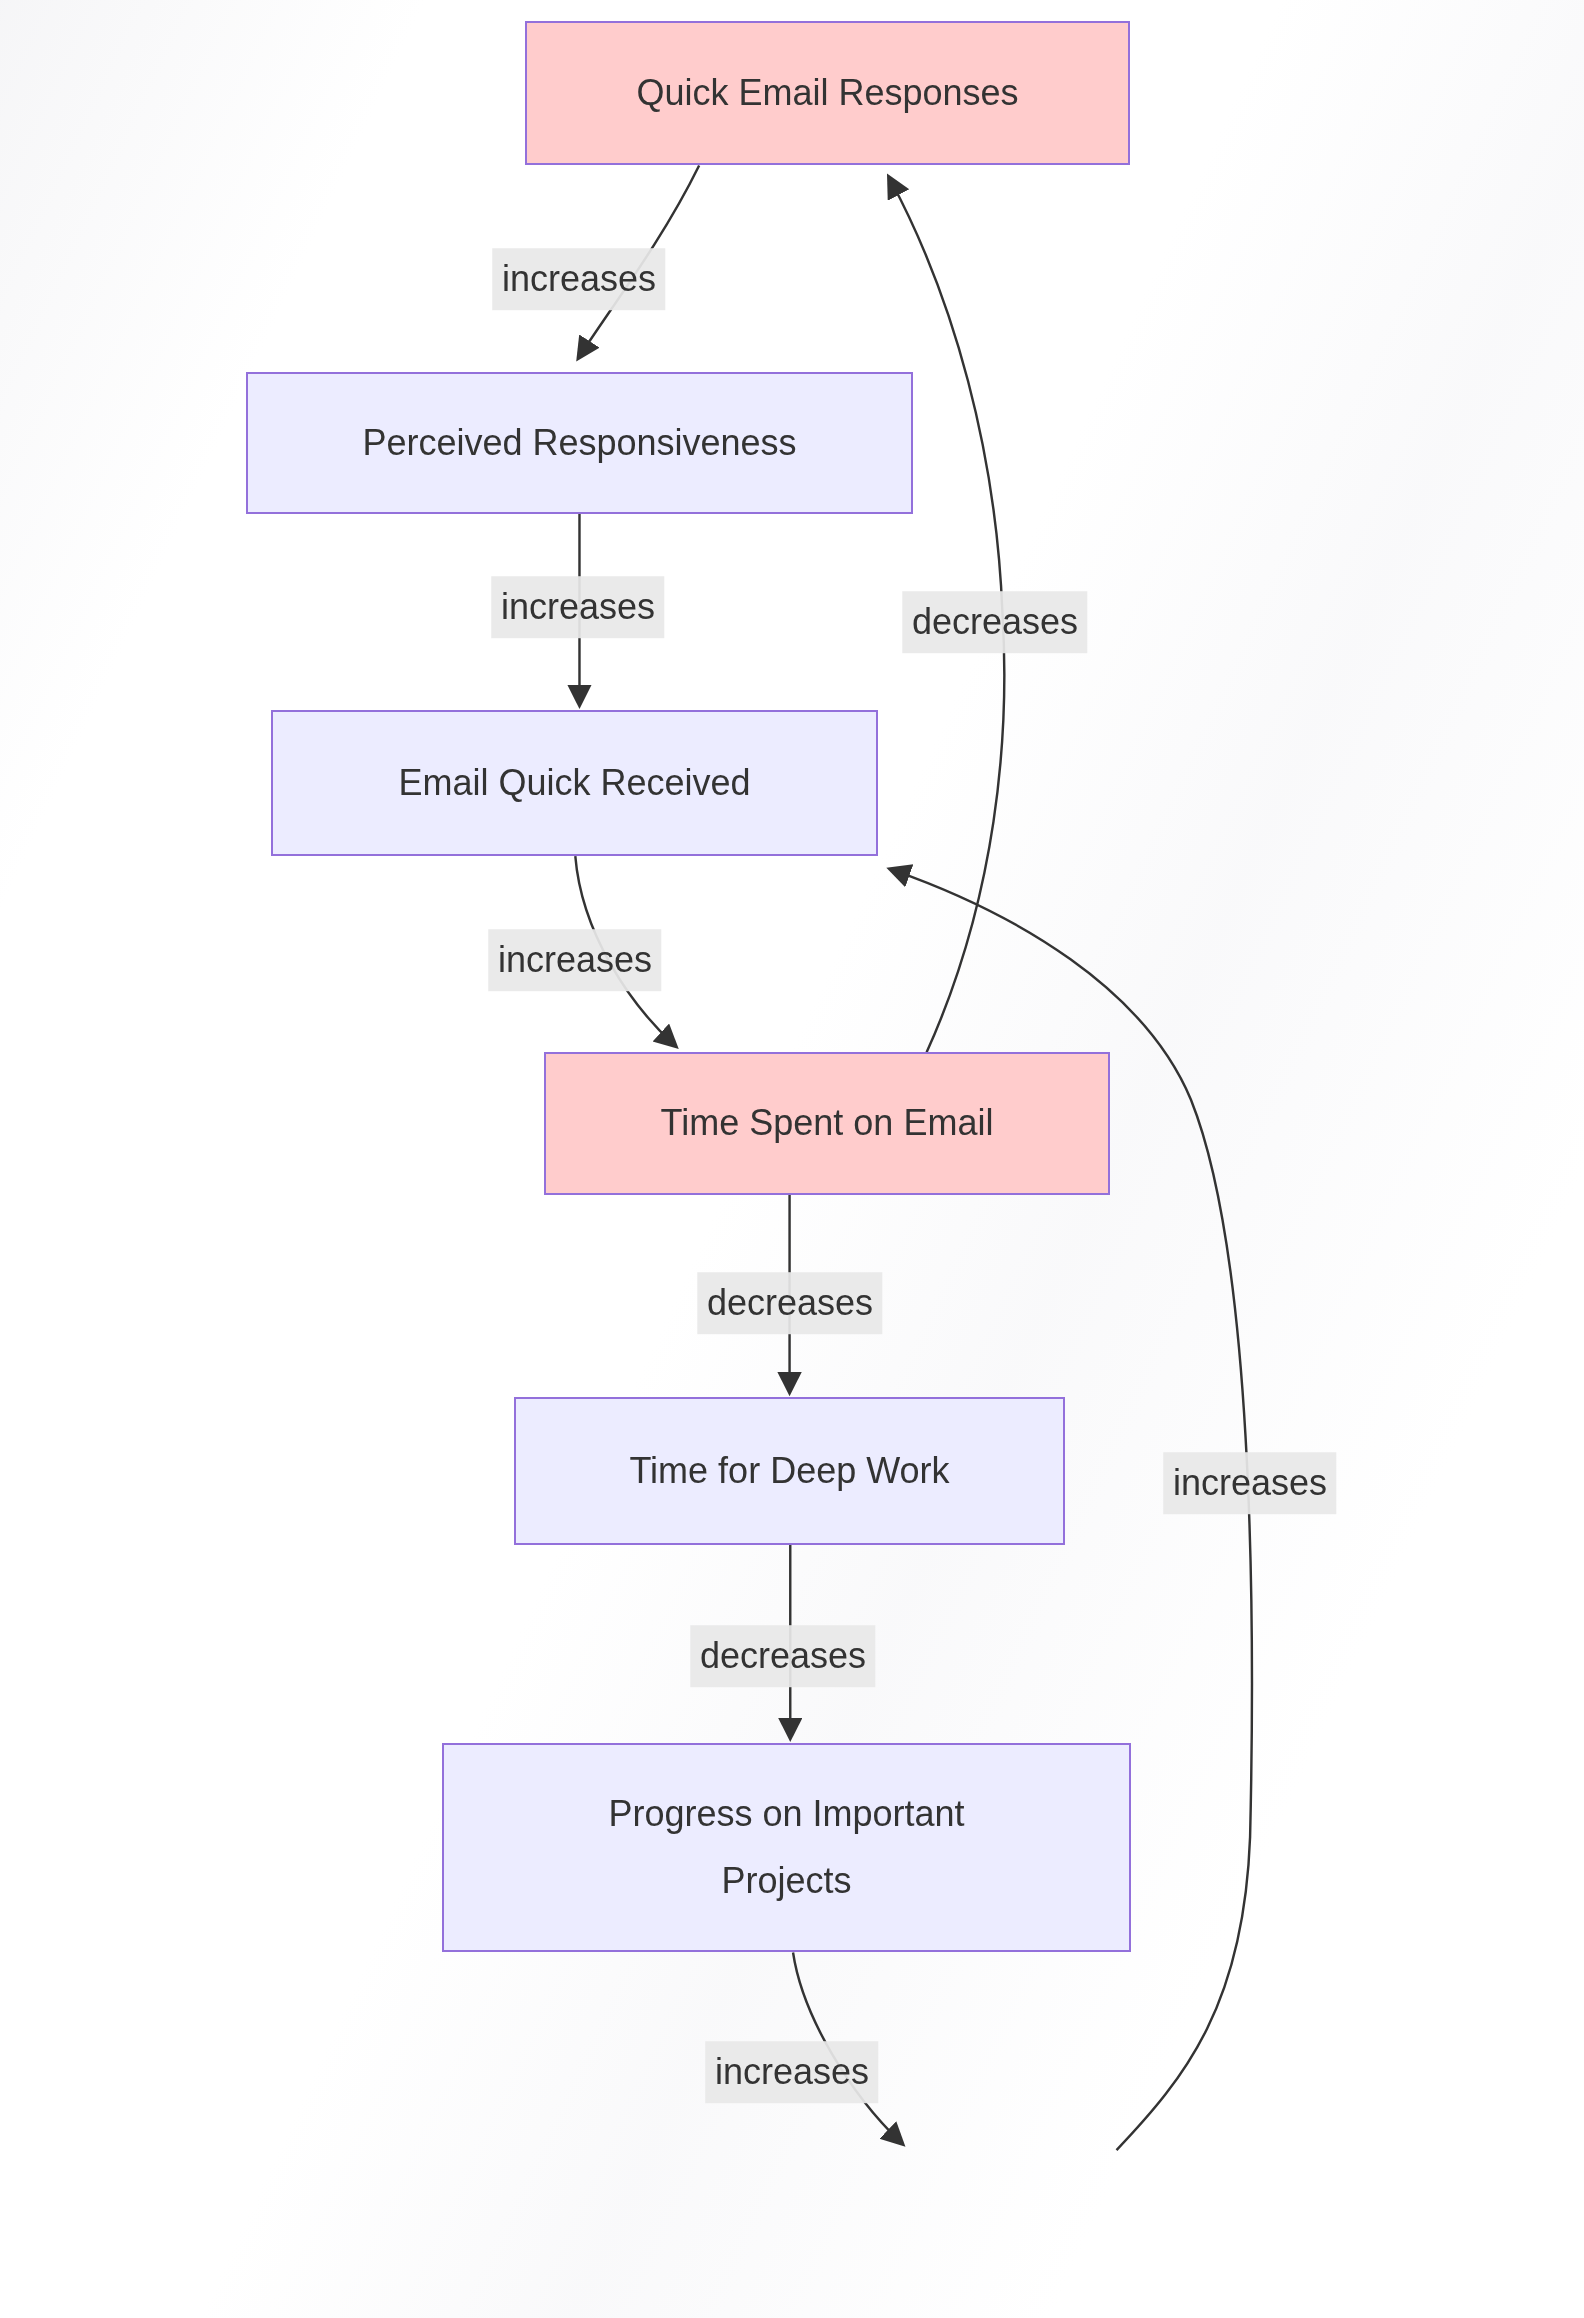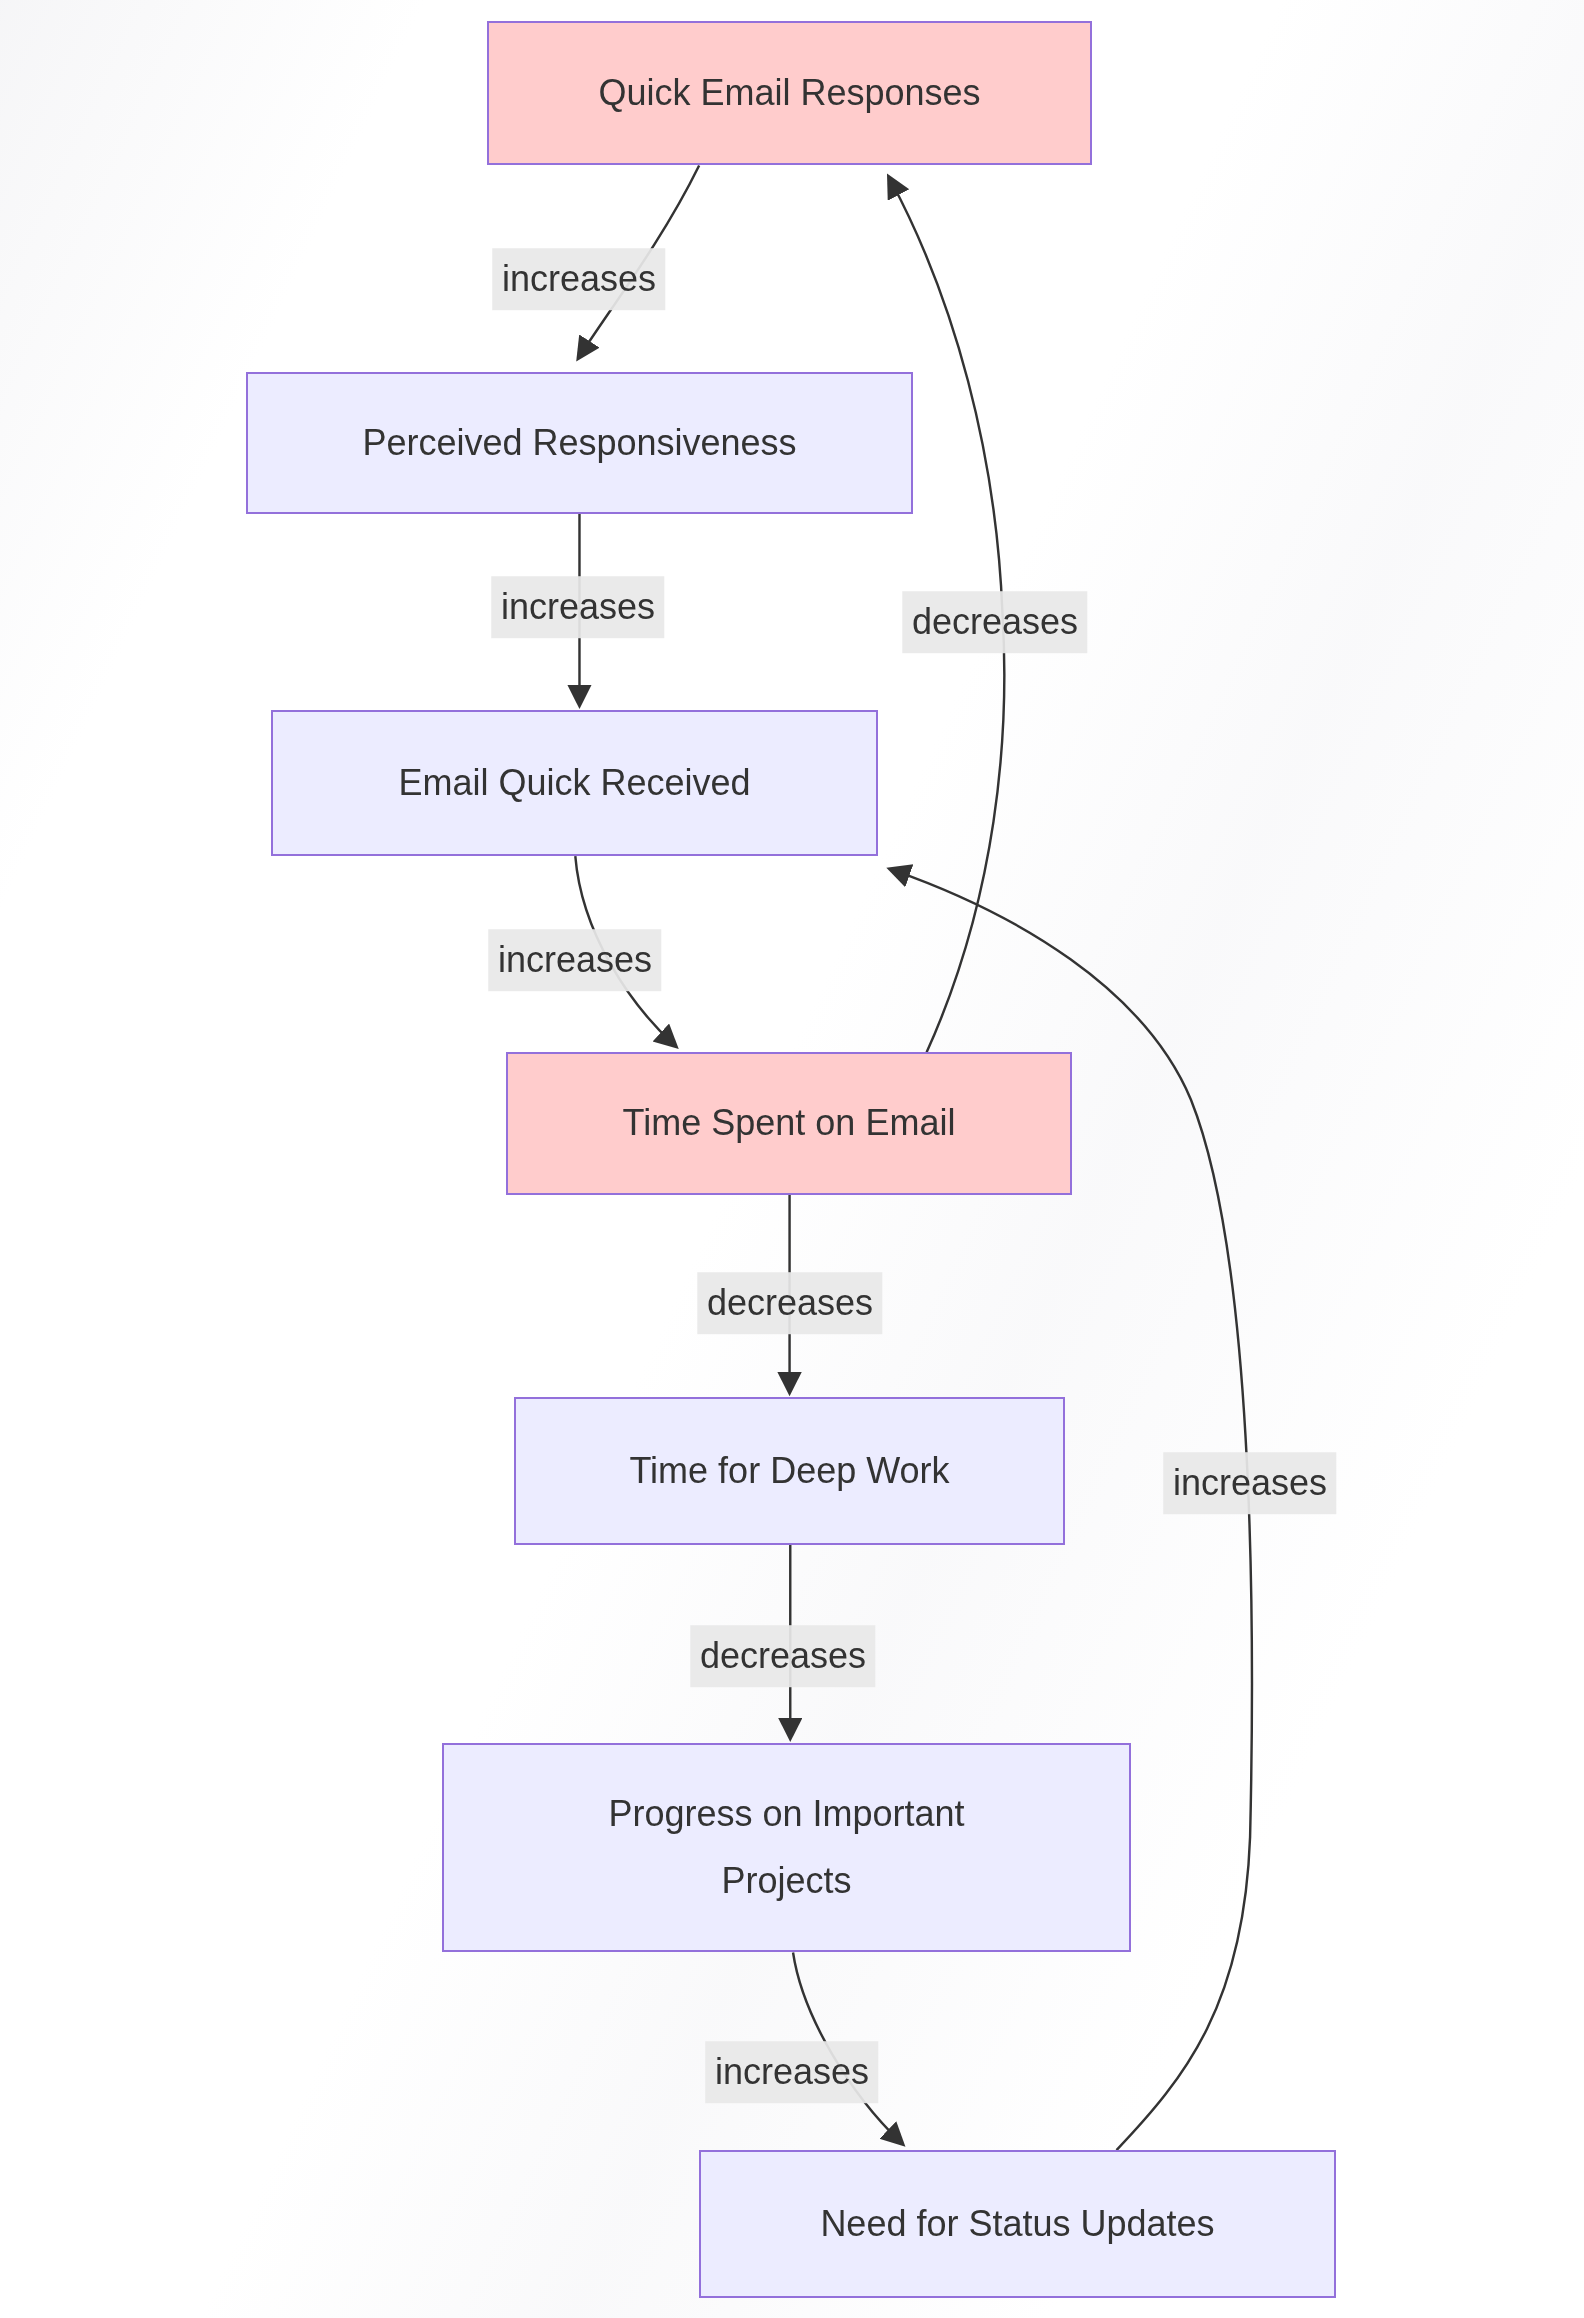--- a/index.html
+++ b/index.html
@@ -48,20 +48,21 @@
     justify-content: center;
     background: #ececff;
     border: 2.8px solid #9370db;
     color: #333333;
     font-size: 36px;
     line-height: 1.85;
     text-align: center;
   }
   .node.highlight {
     background: #ffcccc;
+    margin-left: 38px;
   }
   .node .node-label {
     display: block;
   }
   .node .wrap-narrow {
     max-width: 431px;
   }
   .edge-label {
     position: absolute;
     transform: translate(-50%, -50%);
@@ -113,23 +114,20 @@
   </div>
 
   <div class="node" style="left:514px; top:1397px; width:551px; height:148px;">
     <span class="node-label">Time for Deep Work</span>
   </div>
 
   <div class="node" style="left:442px; top:1743px; width:689px; height:209px;">
     <span class="node-label wrap-narrow">Progress on Important Projects</span>
   </div>
 
-  <div class="node" style="left:699px; top:2150px; width:637px; height:148px;">
-    <span class="node-label">Need for Status Updates</span>
-  </div>
 
   <div class="edge-label" style="left:579px; top:267px;">increases</div>
 
   <div class="edge-label" style="left:578px; top:595px;">increases</div>
 
   <div class="edge-label" style="left:575px; top:948px;">increases</div>
 
   <div class="edge-label" style="left:790px; top:1291px;">decreases</div>
 
   <div class="edge-label" style="left:783px; top:1644px;">decreases</div>

